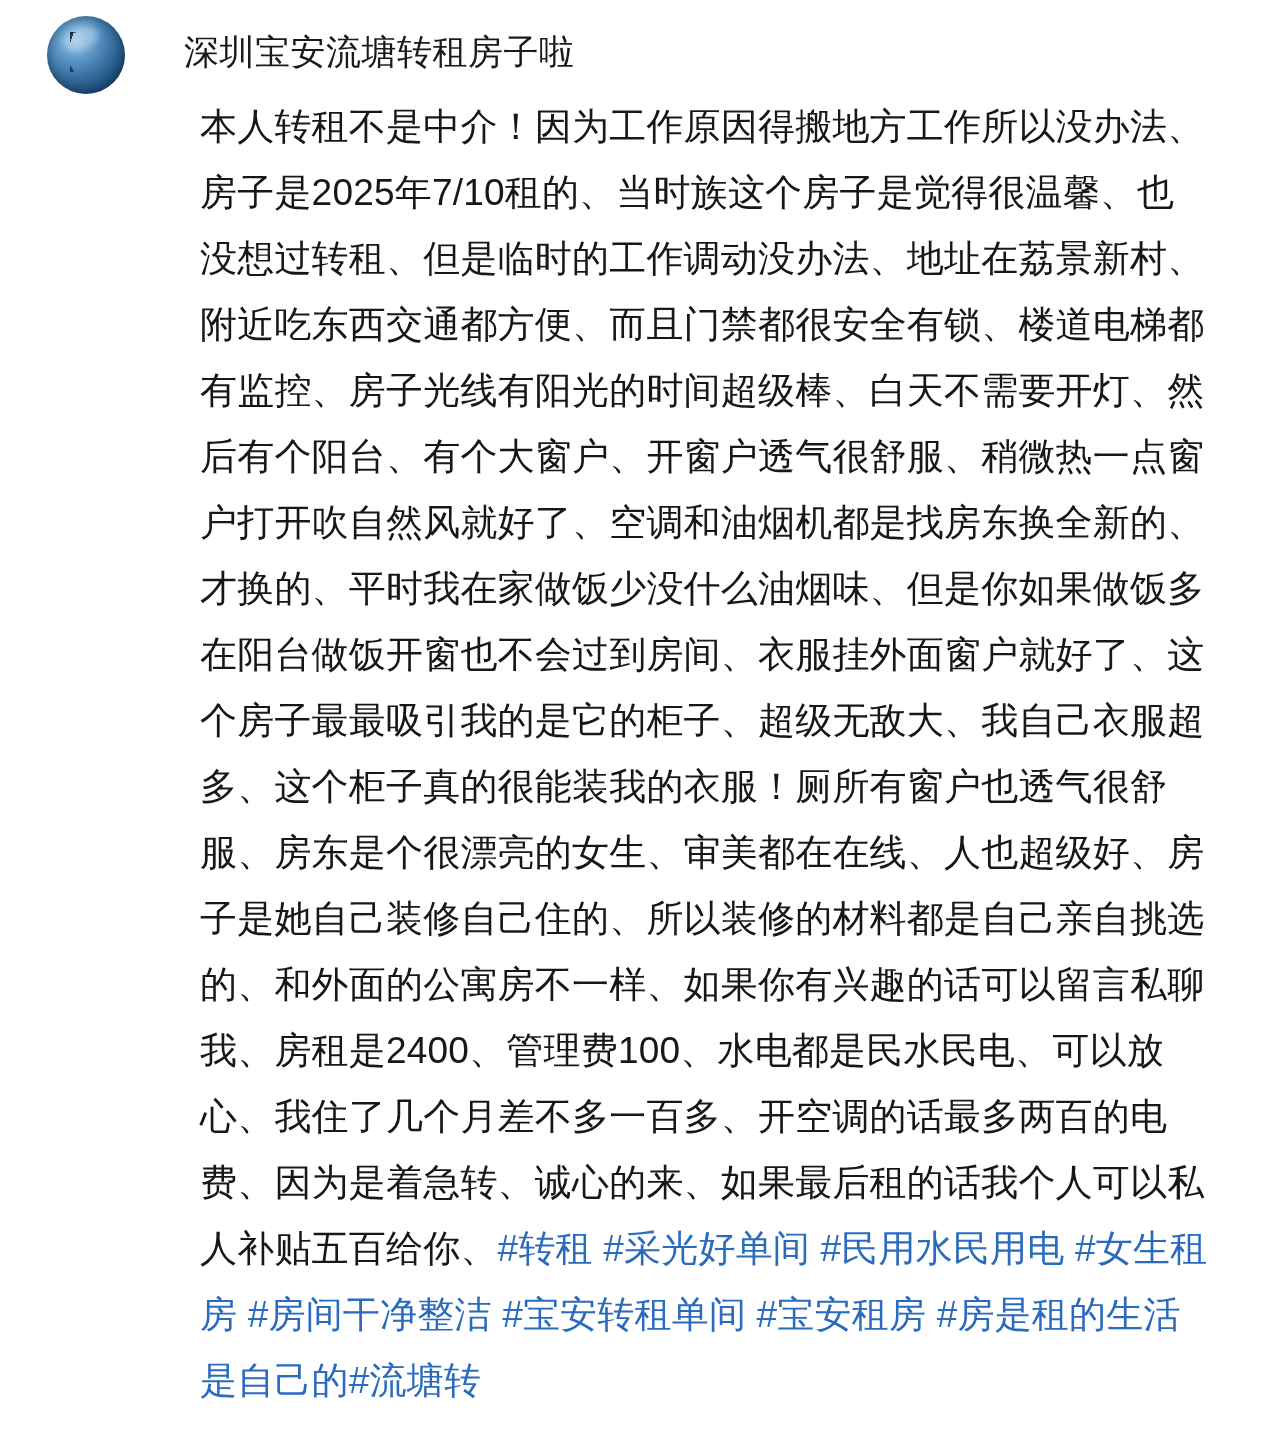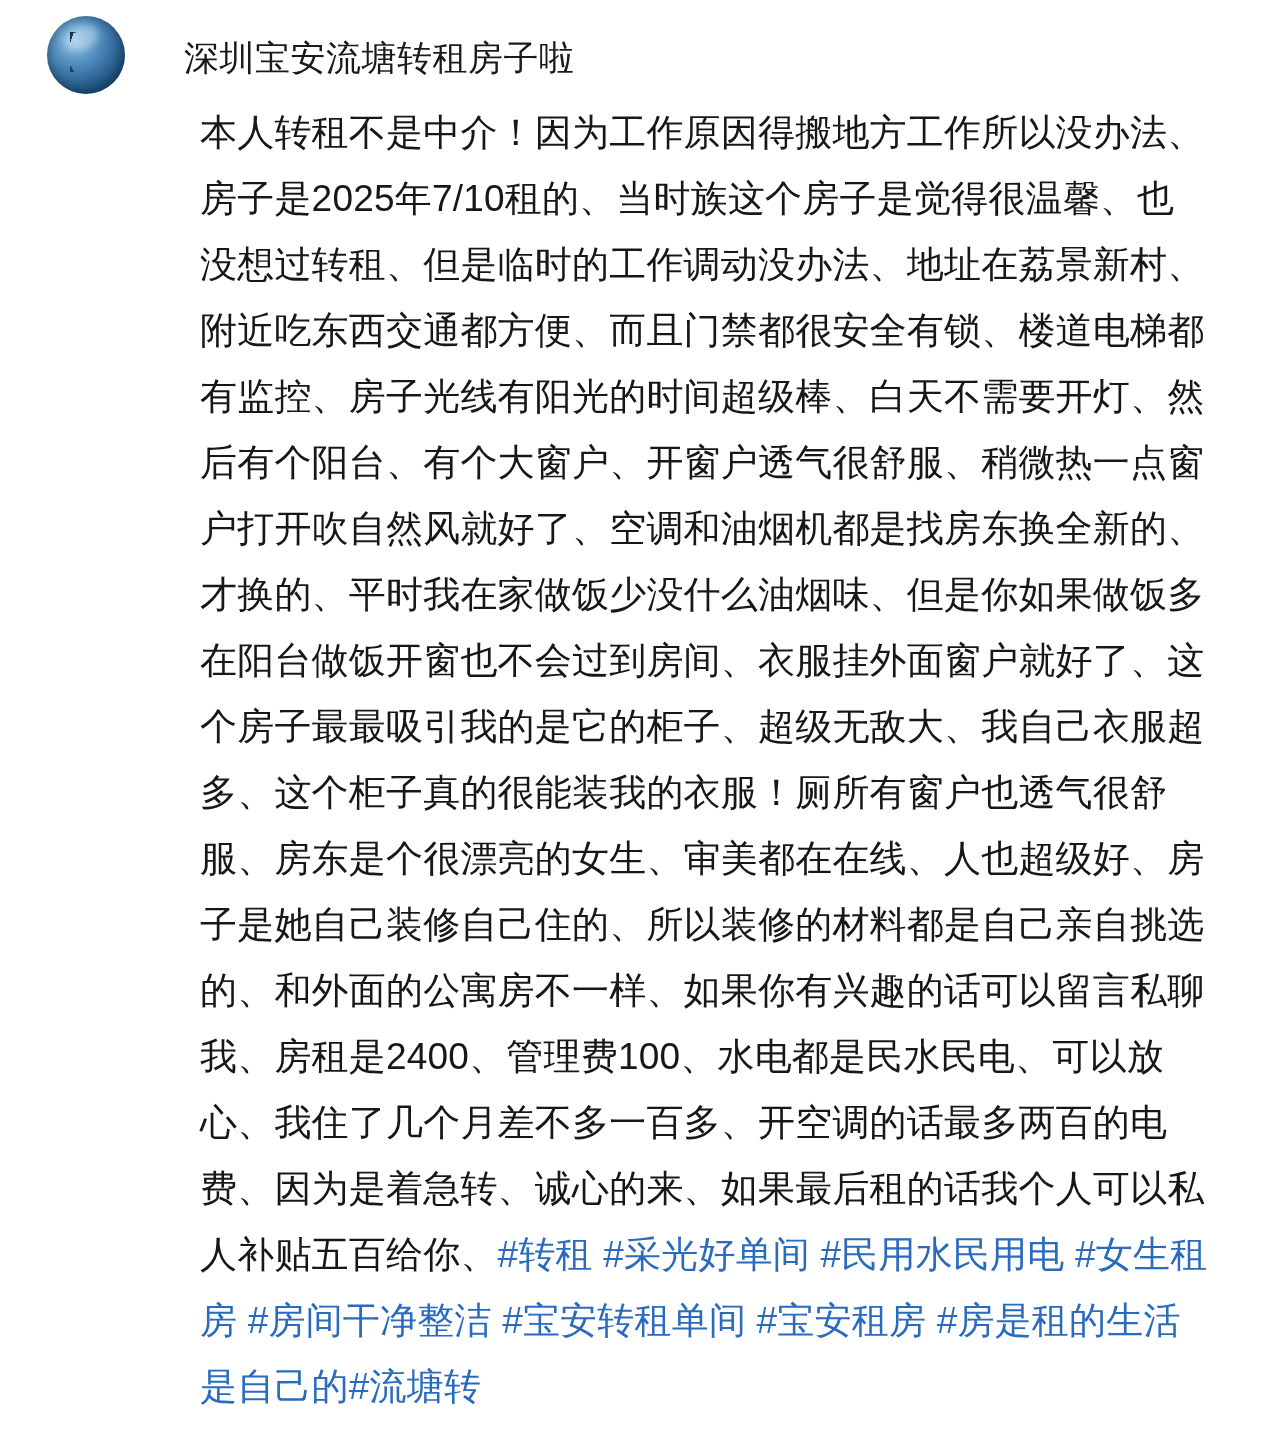--- a/index.html
+++ b/index.html
@@ -11,21 +11,21 @@
     width: 1279px;
     min-height: 1456px;
     font-family: "Liberation Sans", sans-serif;
     -webkit-font-smoothing: antialiased;
   }
   .post {
     position: relative;
     width: 1279px;
     min-height: 1456px;
     box-sizing: border-box;
-    padding: 20px 44px 0 44px;
+    padding: 14px 44px 0 44px;
     background: #ffffff;
     overflow: hidden;
   }
   .avatar {
     position: absolute;
     left: 47px;
     top: 16px;
     width: 78px;
     height: 78px;
     border-radius: 50%;

